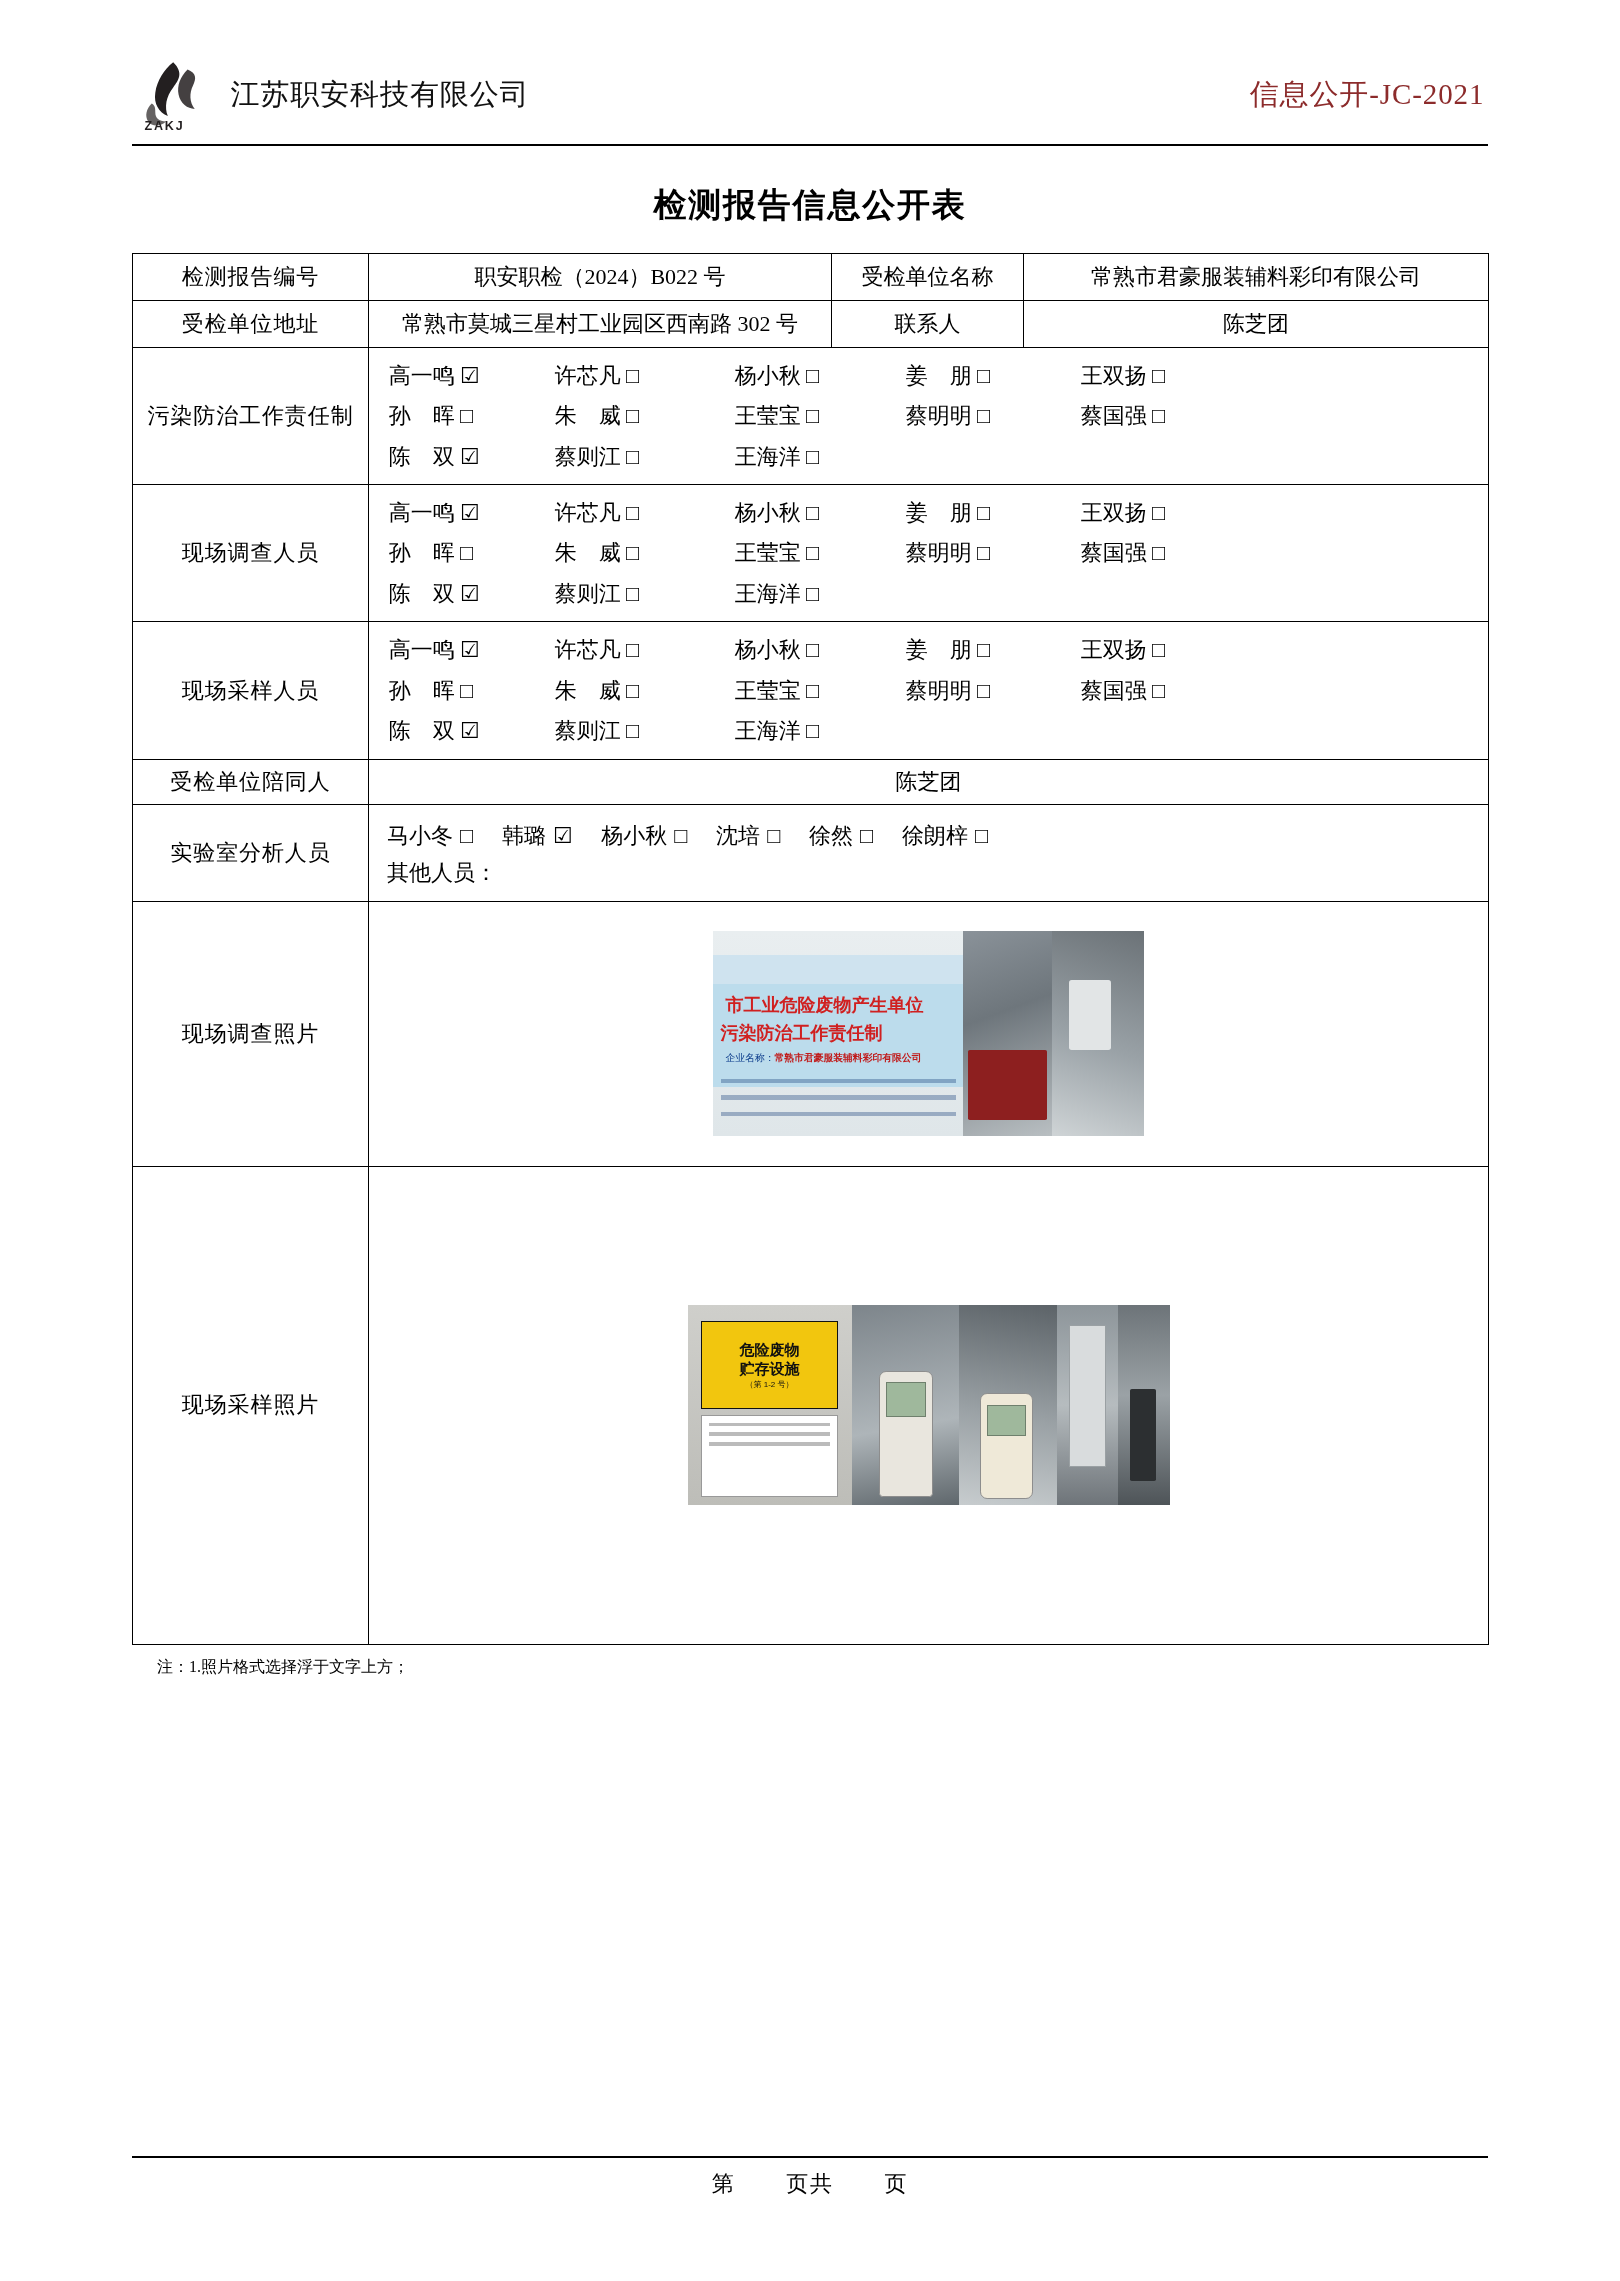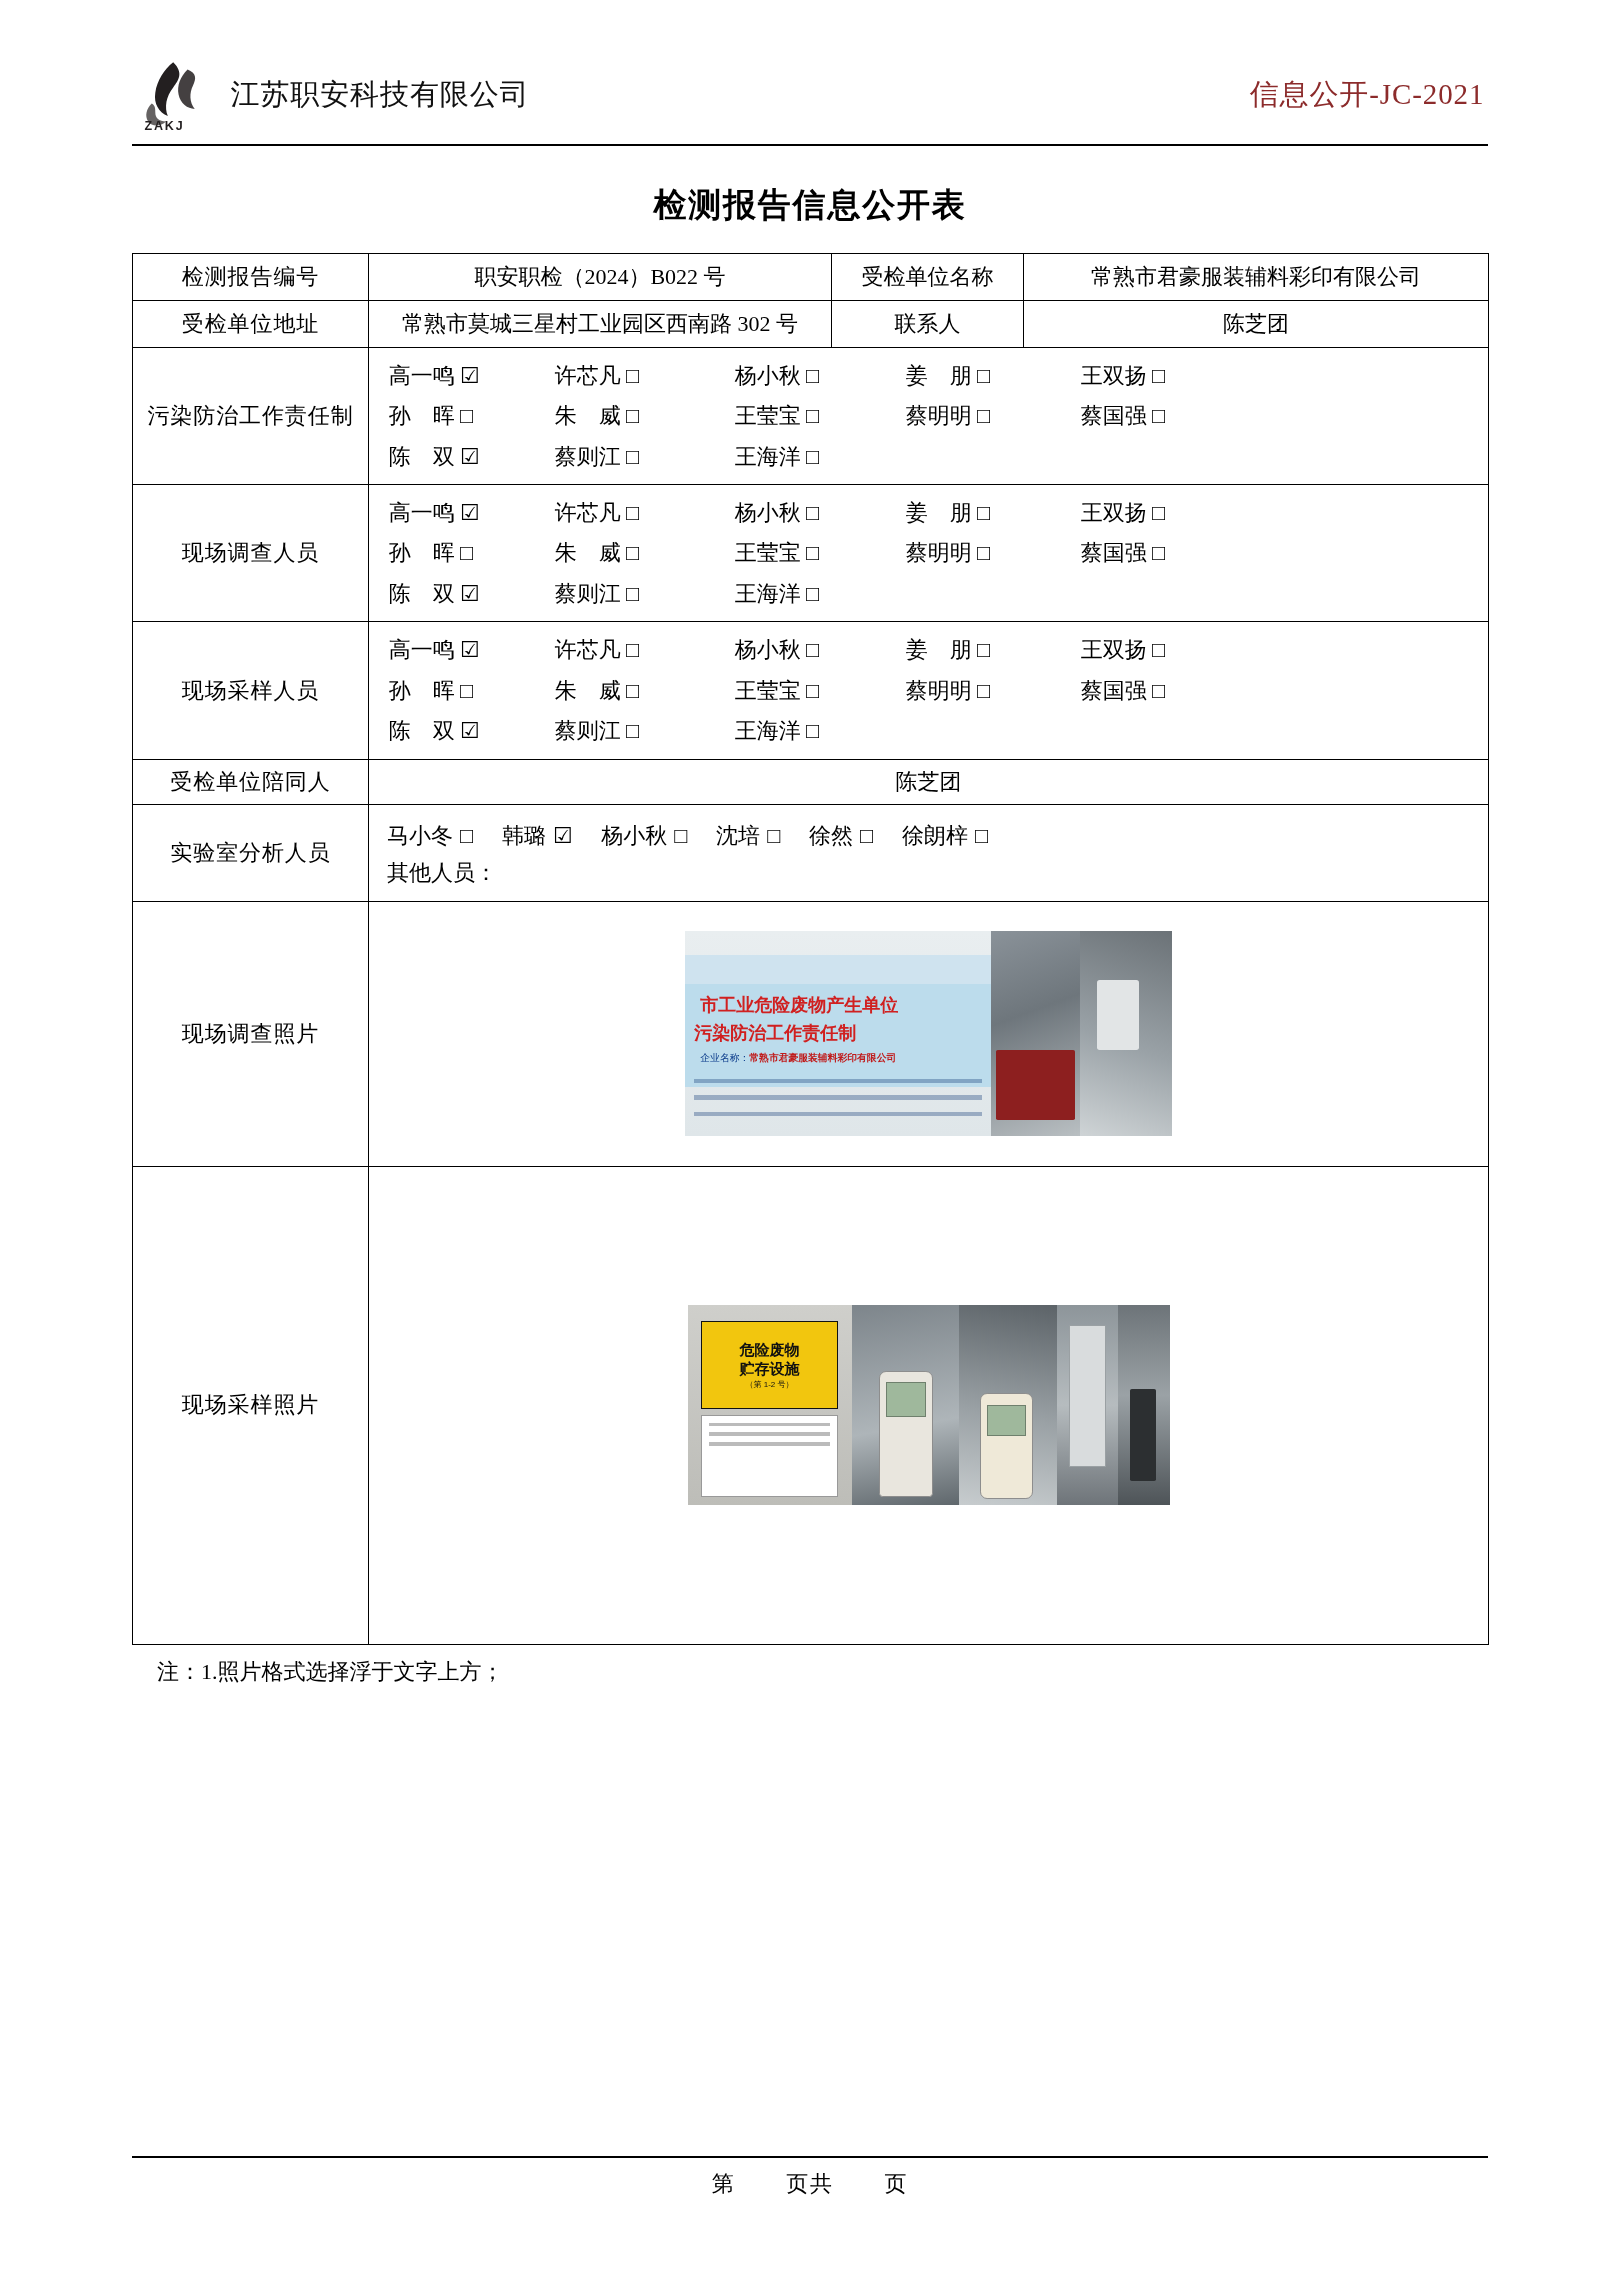--- a/index.html
+++ b/index.html
@@ -140,21 +140,21 @@
     align-items: center;
     width: 100%;
   }
   .photo-strip {
     display: flex;
     align-items: stretch;
   }
   
   .inv-strip { height: 205px; }
   .inv-p1 {
-    width: 306px;
+    width: 250px;
     background:
       linear-gradient(#cfe3ef 0 0) no-repeat 0 24%/100% 52%,
       linear-gradient(#e9eef0, #dfe6e9);
     position: relative;
     overflow: hidden;
   }
   .inv-p1 .banner {
     position: absolute;
     top: 26%;
     left: 0;
@@ -262,21 +262,21 @@
     background: linear-gradient(180deg, #6d7479, #9ba2a6 45%, #4e5458);
     position: relative; overflow: hidden;
   }
   .sam-p5::after {
     content: ""; position: absolute; left: 24%; bottom: 12%; width: 50%; height: 46%;
     background: #2c2f31; border-radius: 1.8px;
   }
   
   .note {
     margin: 12.5px 132px 0 157px;
-    font-size: 22px;
+    font-size: 16px;
   }
   .footer {
     position: absolute;
     left: 132px;
     right: 132px;
     bottom: 82px;
     border-top: 2.7px solid #000;
     text-align: center;
     font-size: 22px;
     padding-top: 10.7px;

